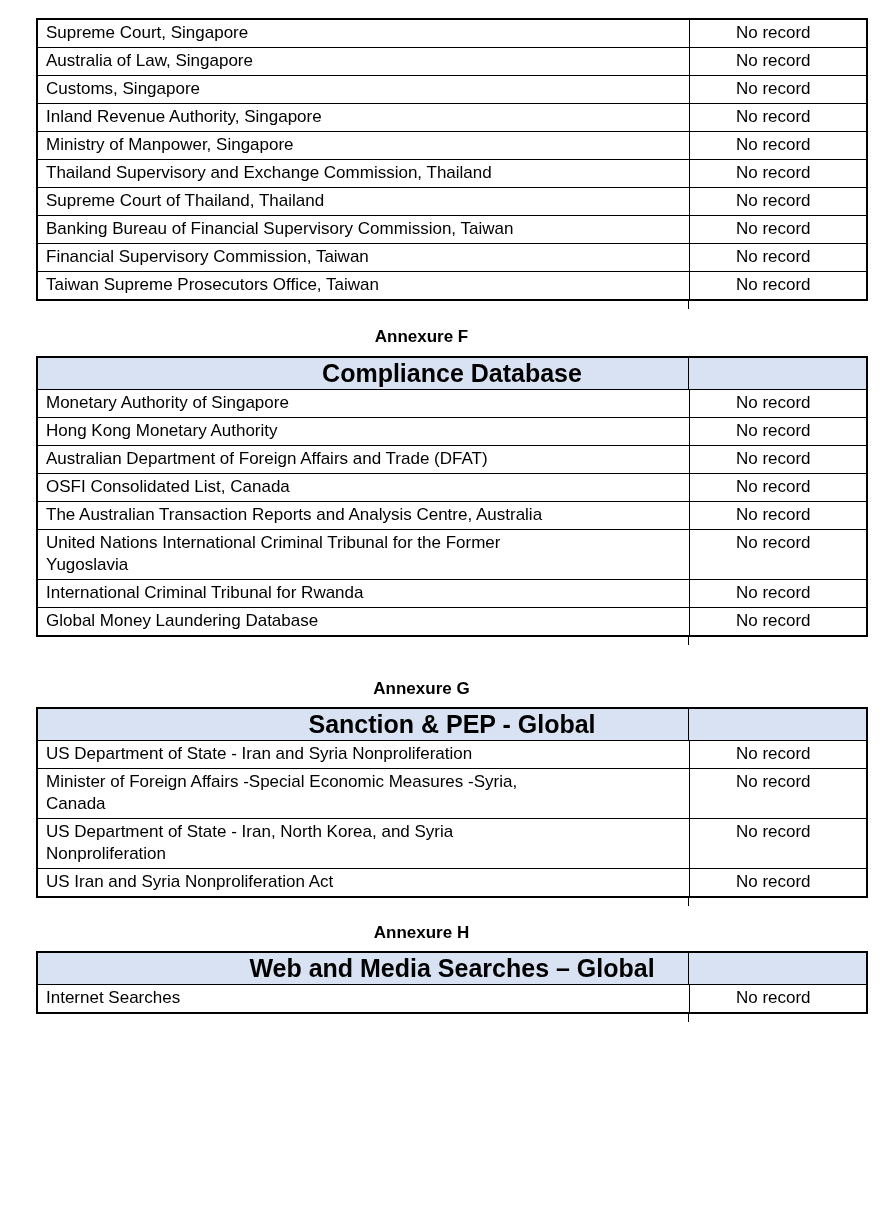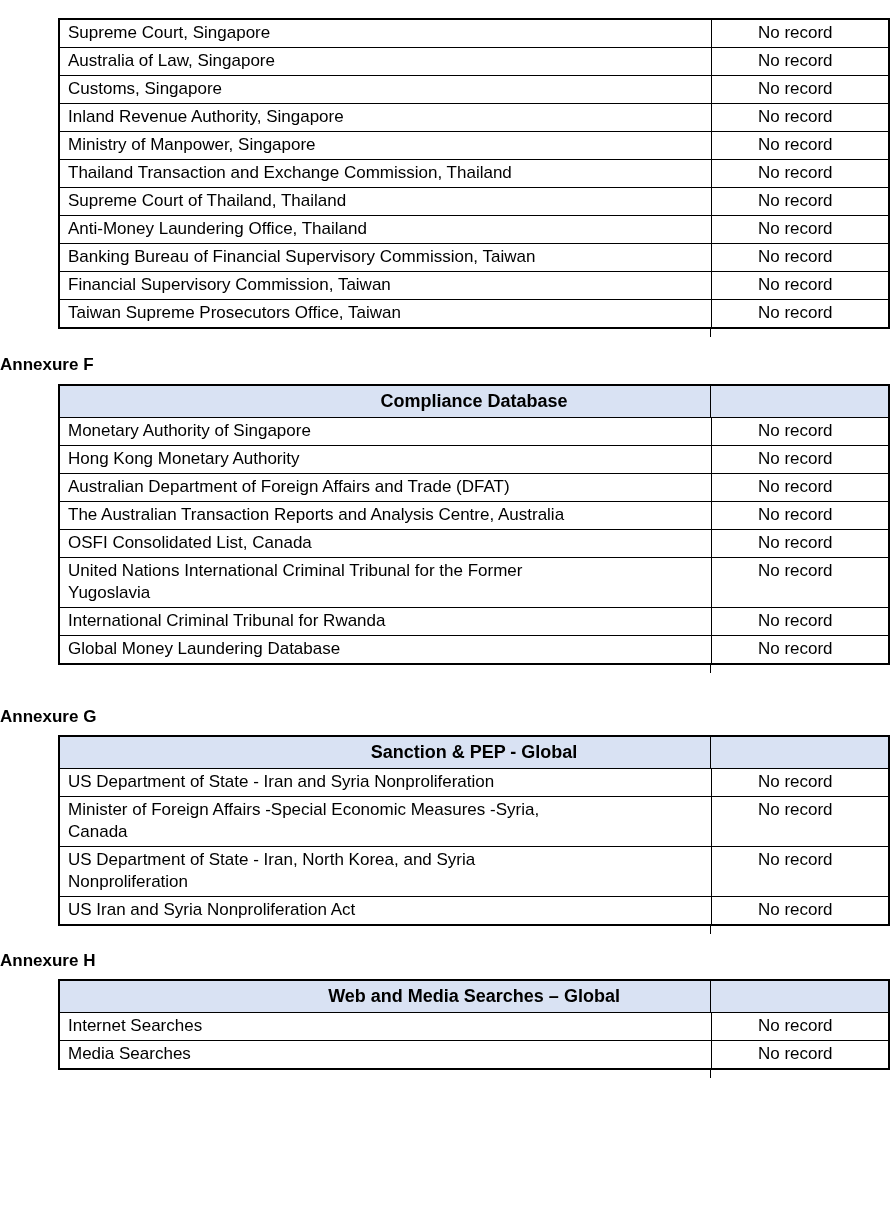--- a/index.html
+++ b/index.html
@@ -12,21 +12,21 @@
     position: relative;
     width: 894px;
     height: 1230px;
     background: #ffffff;
     overflow: hidden;
     font-family: "Liberation Sans", sans-serif;
     color: #000;
   }
   .tbl-wrap {
     position: relative;
-    margin-left: 58px;
+    margin-left: 36px;
     width: 787px;
   }
   
   .tbl-wrap::after {
     content: "";
     position: absolute;
     left: 652px;
     top: 100%;
     width: 1px;
     height: 8px;
@@ -46,39 +46,39 @@
     font-size: 17px;
     line-height: 22px;
     vertical-align: top;
     padding: 2px 8px 3px 8px;
   }
   td.src { white-space: pre-wrap; }
   td.res { text-align: center; padding-left: 2px; padding-right: 11px; }
   th.band {
     background: var(--header-bg);
     border: 1px solid var(--border-color);
-    font-size: 18px;
+    font-size: 25px;
     font-weight: bold;
     line-height: 23px;
     padding: 4px 0 4px 0;
     text-align: center;
     position: relative;
   }
   th.band::after {
     content: "";
     position: absolute;
     top: 0;
     bottom: 0;
     left: 650px;
     width: 1px;
     background: var(--border-color);
   }
   .annex {
     width: 868px;
-    text-align: left;
+    text-align: center;
     padding-right: 25px;
     font-size: 17px;
     line-height: 20px;
     font-weight: bold;
   }
   .annex-f { margin-top: 26px; margin-bottom: 9px; }
   .annex-g { margin-top: 42px; margin-bottom: 8px; }
   .annex-h { margin-top: 25px; margin-bottom: 8px; }
 </style>
 </head>
@@ -107,29 +107,25 @@
           </tr>
           <tr>
             <td class="src">Inland Revenue Authority, Singapore</td>
             <td class="res">No record</td>
           </tr>
           <tr>
             <td class="src">Ministry of Manpower, Singapore</td>
             <td class="res">No record</td>
           </tr>
           <tr>
-            <td class="src">Thailand Transaction and Exchange Commission, Thailand</td>
+            <td class="src">Thailand Supervisory and Exchange Commission, Thailand</td>
             <td class="res">No record</td>
           </tr>
           <tr>
             <td class="src">Supreme Court of Thailand, Thailand</td>
-            <td class="res">No record</td>
-          </tr>
-          <tr>
-            <td class="src">Anti-Money Laundering Office, Thailand</td>
             <td class="res">No record</td>
           </tr>
           <tr>
             <td class="src">Banking Bureau of Financial Supervisory Commission, Taiwan</td>
             <td class="res">No record</td>
           </tr>
           <tr>
             <td class="src">Financial Supervisory Commission, Taiwan</td>
             <td class="res">No record</td>
           </tr>
@@ -161,25 +157,25 @@
           </tr>
           <tr>
             <td class="src">Hong Kong Monetary Authority</td>
             <td class="res">No record</td>
           </tr>
           <tr>
             <td class="src">Australian Department of Foreign Affairs and Trade (DFAT)</td>
             <td class="res">No record</td>
           </tr>
           <tr>
+            <td class="src">OSFI Consolidated List, Canada</td>
+            <td class="res">No record</td>
+          </tr>
+          <tr>
             <td class="src">The Australian Transaction Reports and Analysis Centre, Australia</td>
-            <td class="res">No record</td>
-          </tr>
-          <tr>
-            <td class="src">OSFI Consolidated List, Canada</td>
             <td class="res">No record</td>
           </tr>
           <tr>
             <td class="src">United Nations International Criminal Tribunal for the Former
 Yugoslavia</td>
             <td class="res">No record</td>
           </tr>
           <tr>
             <td class="src">International Criminal Tribunal for Rwanda</td>
             <td class="res">No record</td>
@@ -239,21 +235,17 @@
       <thead>
         <tr>
           <th class="band" colspan="2">Web and Media Searches – Global</th>
         </tr>
       </thead>
       <tbody>
           <tr>
             <td class="src">Internet Searches</td>
             <td class="res">No record</td>
           </tr>
-          <tr>
-            <td class="src">Media Searches</td>
-            <td class="res">No record</td>
-          </tr>
         </tbody>
     </table>
   </div>
 
 </div>
 
 </body></html>

